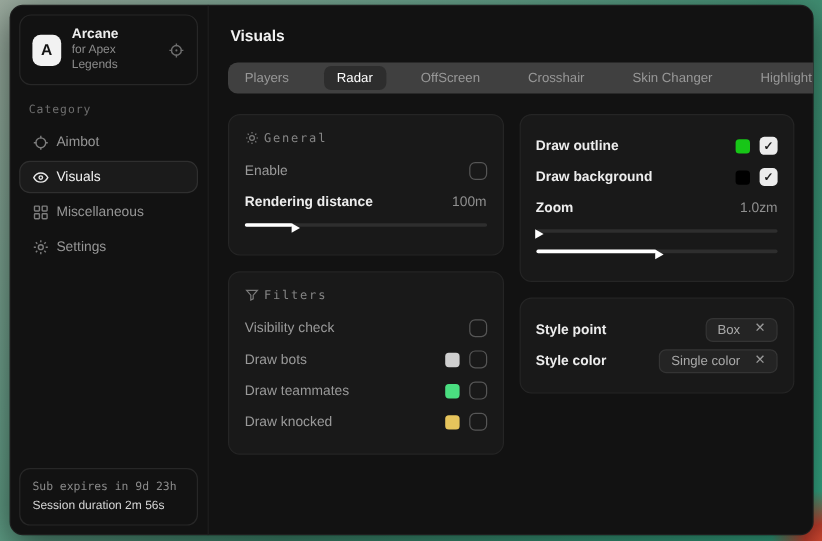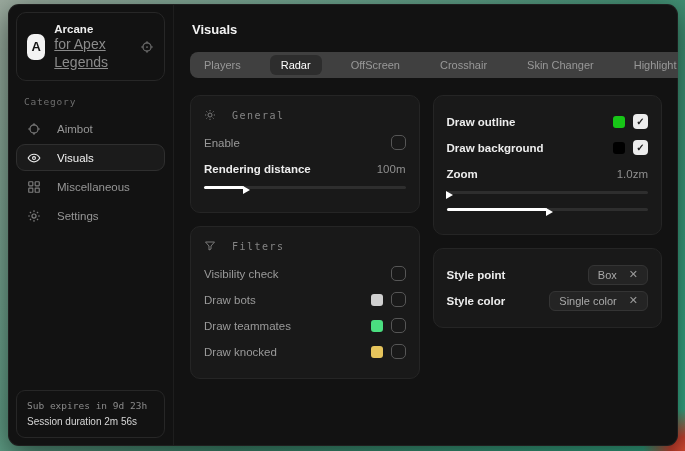--- a/index.html
+++ b/index.html
@@ -25,28 +25,28 @@
     display:flex; align-items:center; gap:9px;
     border:1px solid #272727; border-radius:10px; padding:9px 10px;
   }
   .logo {
     width:26px; height:26px; background:#f2f2f2; border-radius:7px;
     color:#141414; font-weight:bold; font-size:13px;
     display:flex; align-items:center; justify-content:center;
   }
   .app-meta { line-height:1.25; }
   .app-name { color:#ededed; font-size:11.5px; font-weight:bold; }
-  .app-sub  { color:#8b8b8b; font-size:14px;text-decoration:underline; }
+  .app-sub  { color:#8b8b8b; font-size:10px; }
   .target-btn { margin-left:auto; color:#6f6f6f; display:flex; }
   .category {
     margin:15px 8px 7px; color:#6e6e6e; font-size:9.5px;
     font-family:"DejaVu Sans Mono", monospace; letter-spacing:0.8px;
   }
   .nav-item {
-    height:27px; display:flex; align-items:center; gap:16px;
+    height:27px; display:flex; align-items:center; gap:6px;
     padding:0 10px; margin:1px 0; border-radius:9px; border:1px solid transparent;
     color:#969696; font-size:11.5px; cursor:default;
   }
   .nav-item .ico { display:flex; color:#7d7d7d; }
   .nav-item.active { background:#1b1b1b; border-color:#2f2f2f; color:#f2f2f2; }
   .nav-item.active .ico { color:#e8e8e8; }
   .side-footer {
     margin-top:auto; border:1px solid #272727; border-radius:9px;
     padding:8px 10px; line-height:1.55;
   }
@@ -62,21 +62,21 @@
     padding:4px 11px; border-radius:6px; color:#989898; font-size:11px; white-space:nowrap;
   }
   .tab.active { background:#2d2d2d; color:#ffffff; }
   .cols { display:grid; grid-template-columns:1fr 1fr; gap:13px; margin-top:17px; align-items:start; }
   .col { display:flex; flex-direction:column; gap:13px; }
   .panel {
     background:#191919; border:1px solid #252525; border-radius:10px;
     padding:11px 13px 12px;
   }
   .panel-head {
-    display:flex; align-items:center; gap:16px; color:#858585;
+    display:flex; align-items:center; gap:4px; color:#858585;
     font-family:"DejaVu Sans Mono", monospace; font-size:10px; letter-spacing:1.5px;
     margin:2px 0 10px;
   }
   .panel-head .ico { display:flex; color:#7a7a7a; }
   .row { display:flex; align-items:center; justify-content:space-between; min-height:23px; margin:3px 0; }
   .lbl       { color:#9a9a9a; font-size:11.5px; }
   .lbl.strong{ color:#ededed; font-weight:bold; }
   .val { color:#8f8f8f; font-size:11.5px; }
   .ctrls { display:flex; align-items:center; gap:8px; }
   .checkbox {

